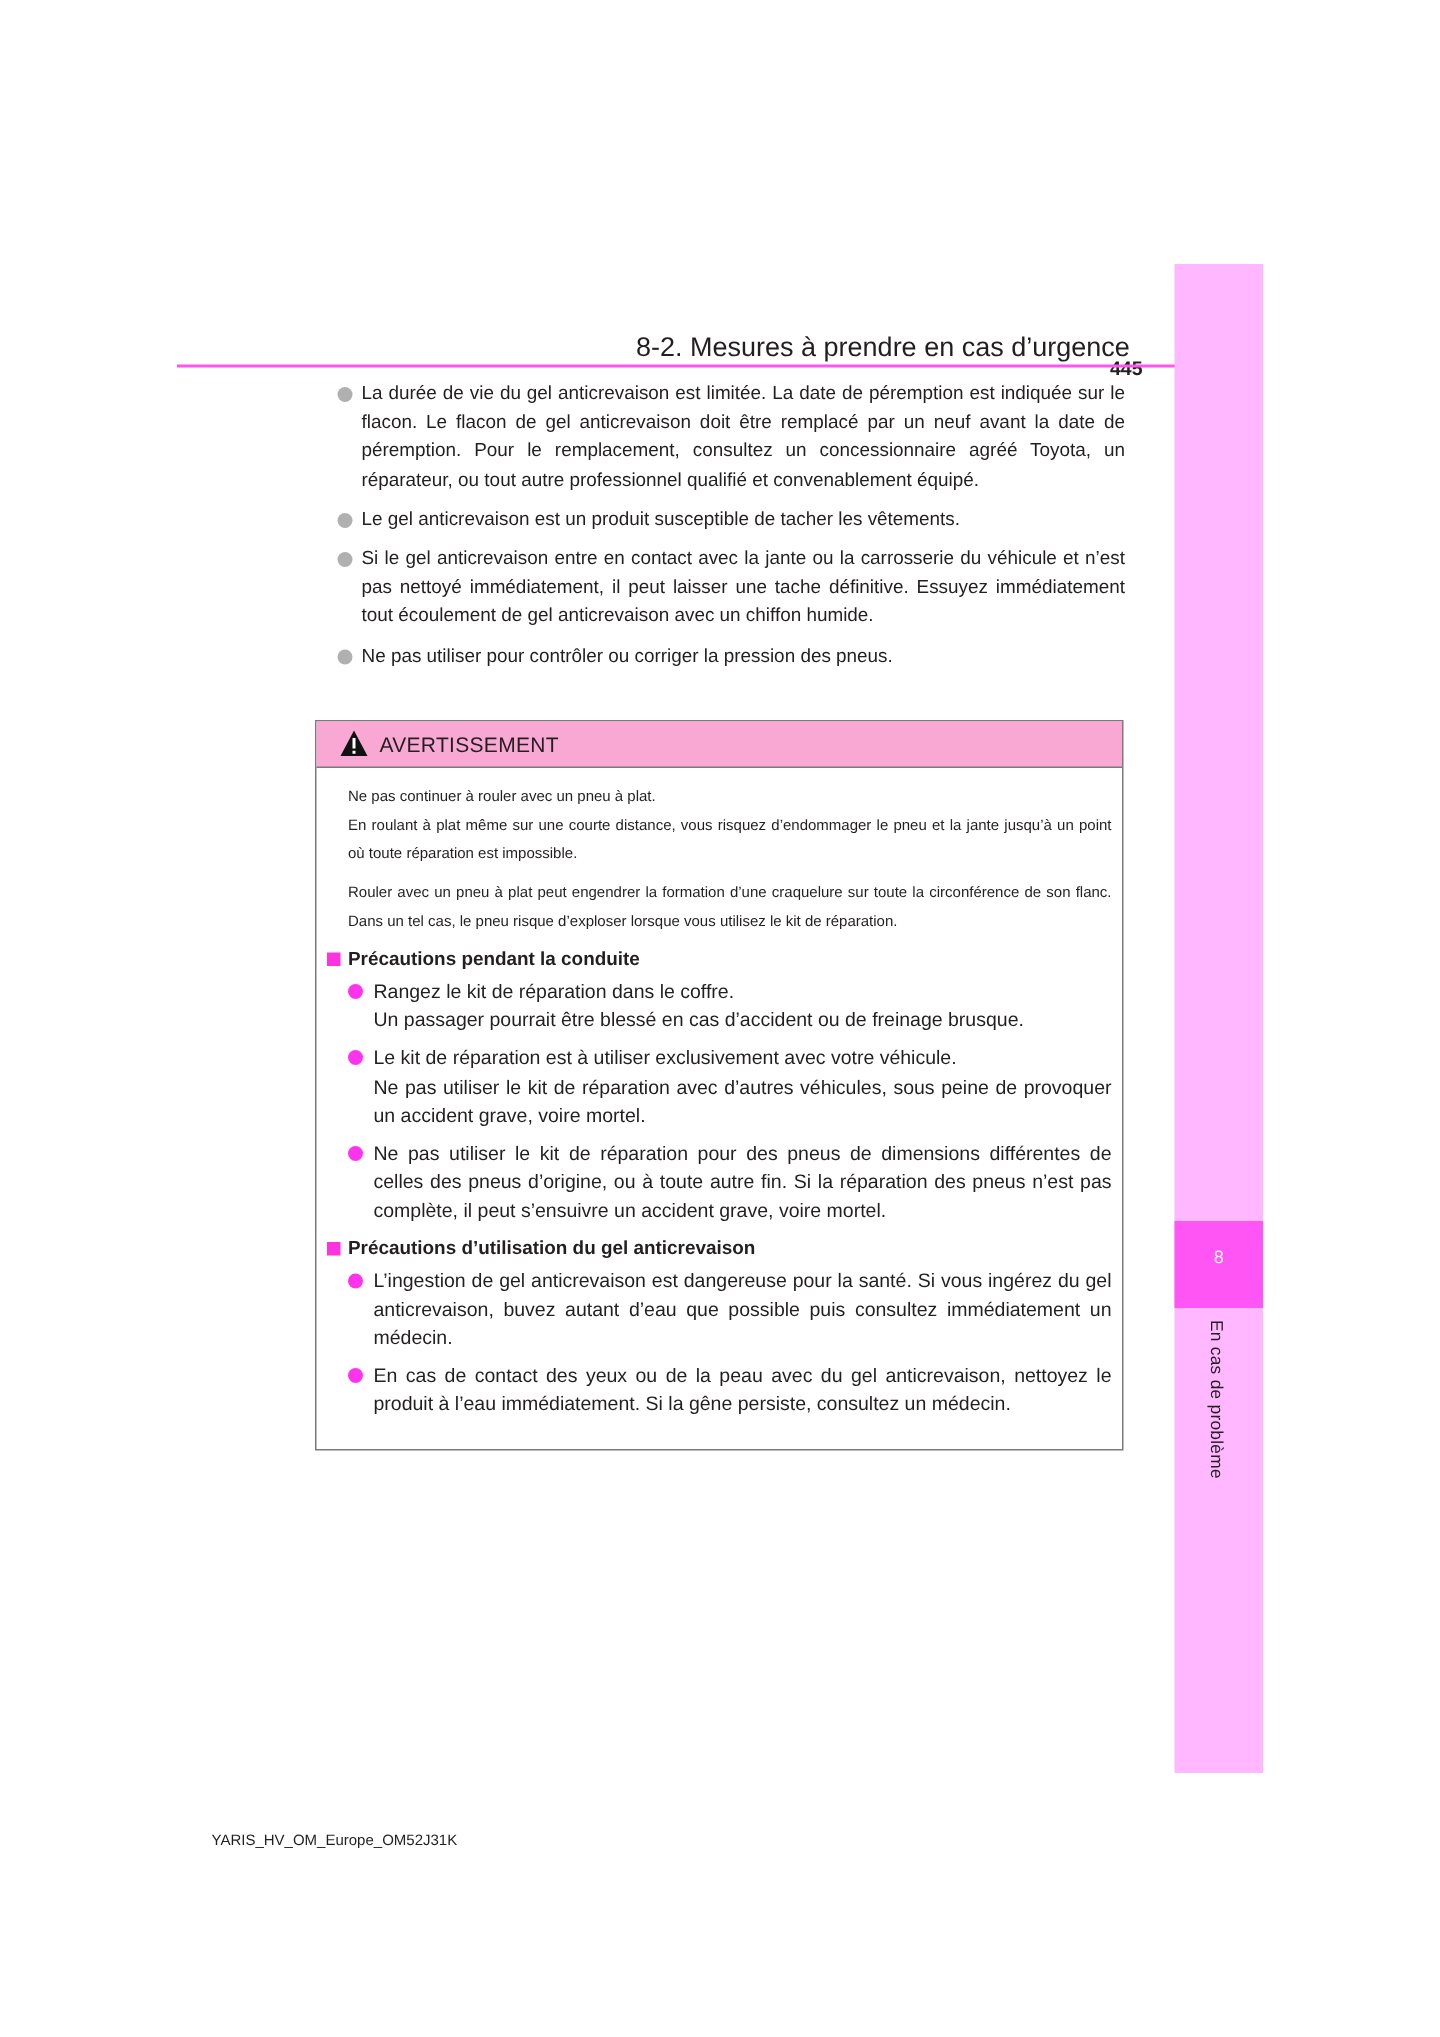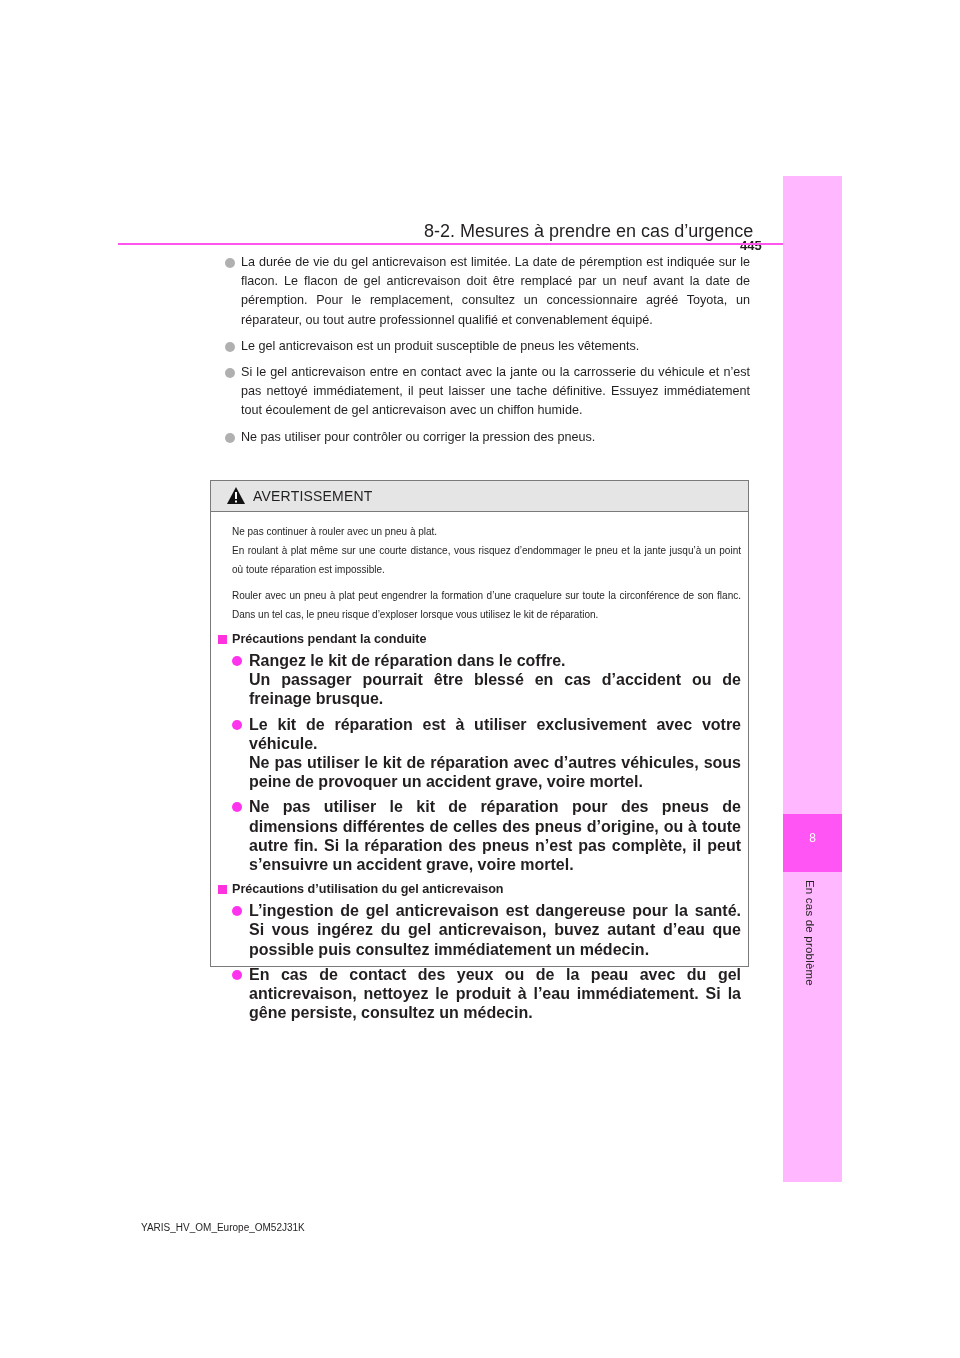--- a/index.html
+++ b/index.html
@@ -9,48 +9,48 @@
   .page-num { position:absolute; left:740px; top:215px; font-size:13px; font-weight:bold; color:#231f20;margin-top:23px; }
   .header-rule { position:absolute; left:118px; top:243px; width:722px; height:2px; background:#ff55ee; }
   .tab-strip { position:absolute; left:783px; top:176px; width:59px; height:1006px; background:#ffb8ff; }
   .tab-active { position:absolute; left:783px; top:814px; width:59px; height:58px; background:#ff55f5; }
   .tab-num { position:absolute; left:783px; top:831px; width:59px; text-align:center; font-size:12px; color:#ffffff; }
   .tab-label { position:absolute; left:804px; top:880px; writing-mode:vertical-rl; font-size:11.5px; color:#231f20; letter-spacing:0.2px; }
   .content { position:absolute; left:224px; top:253px; width:526px; }
   .bullet-item { position:relative; padding-left:17px; font-size:12.6px; line-height:19.2px; text-align:justify; margin-bottom:7px; }
   .bullet-item .dot { position:absolute; left:1px; top:5px; width:10px; height:10px; border-radius:50%; background:#b0b0b0; }
   .warn-box { position:absolute; left:210px; top:480px; width:539px; height:487px; border:1px solid #7a7a7a; box-sizing:border-box; }
-  .warn-head { height:30px; background:#e5e5e5; border-bottom:1px solid #7a7a7a; position:relative; }
+  .warn-head { height:30px; background:#f9a8d4; border-bottom:1px solid #7a7a7a; position:relative; }
   .warn-icon { position:absolute; left:15px; top:5px; }
   .warn-title { position:absolute; left:42px; top:7px; font-size:14px; color:#231f20; letter-spacing:0.2px; }
   .warn-body { padding:10px 7px 0 7px; }
   .sec-head { position:relative; padding-left:14px; font-size:12.6px; font-weight:bold; line-height:19px; margin-bottom:2px; }
   .sec-head .sq { position:absolute; left:0; top:5px; width:9px; height:9px; background:#ff33dd; }
   .para { padding-left:14px; font-size:10px; line-height:19.2px; text-align:justify; margin-bottom:6px; }
-  .sub-item { position:relative; padding-left:31px; font-size:16px; line-height:19.2px; text-align:justify; margin-bottom:6px;font-weight:bold; }
+  .sub-item { position:relative; padding-left:31px; font-size:13px; line-height:19.2px; text-align:justify; margin-bottom:6px; }
   .sub-item .dot { position:absolute; left:14px; top:5px; width:10px; height:10px; border-radius:50%; background:#ff33ee; }
   .footer { position:absolute; left:141px; top:1222px; font-size:10px; color:#231f20; }
 </style>
 </head>
 <body>
 
 <style>.nl{white-space:pre-line;}</style>
 
 <div class="header-text">8-2. Mesures à prendre en cas d’urgence</div>
 <div class="page-num">445</div>
 <div class="header-rule"></div>
 
 <div class="tab-strip"></div>
 <div class="tab-active"></div>
 <div class="tab-num">8</div>
 <div class="tab-label">En cas de problème</div>
 
 <div class="content">
   <div class="bullet-item"><span class="dot"></span><span>La durée de vie du gel anticrevaison est limitée. La date de péremption est indiquée sur le flacon. Le flacon de gel anticrevaison doit être remplacé par un neuf avant la date de péremption. Pour le remplacement, consultez un concessionnaire agréé Toyota, un réparateur, ou tout autre professionnel qualifié et convenablement équipé.</span></div>
-  <div class="bullet-item"><span class="dot"></span><span>Le gel anticrevaison est un produit susceptible de pneus les vêtements.</span></div>
+  <div class="bullet-item"><span class="dot"></span><span>Le gel anticrevaison est un produit susceptible de tacher les vêtements.</span></div>
   <div class="bullet-item"><span class="dot"></span><span>Si le gel anticrevaison entre en contact avec la jante ou la carrosserie du véhicule et n’est pas nettoyé immédiatement, il peut laisser une tache définitive. Essuyez immédiatement tout écoulement de gel anticrevaison avec un chiffon humide.</span></div>
   <div class="bullet-item"><span class="dot"></span><span>Ne pas utiliser pour contrôler ou corriger la pression des pneus.</span></div>
 </div>
 
 <div class="warn-box">
   <div class="warn-head">
     <svg class="warn-icon" width="20" height="19" viewBox="0 0 20 19">
       <polygon points="10,1 19,18 1,18" fill="#111"></polygon>
       <rect x="9" y="6" width="2" height="7" fill="#fff"></rect>
       <rect x="9" y="14.5" width="2" height="2" fill="#fff"></rect>

